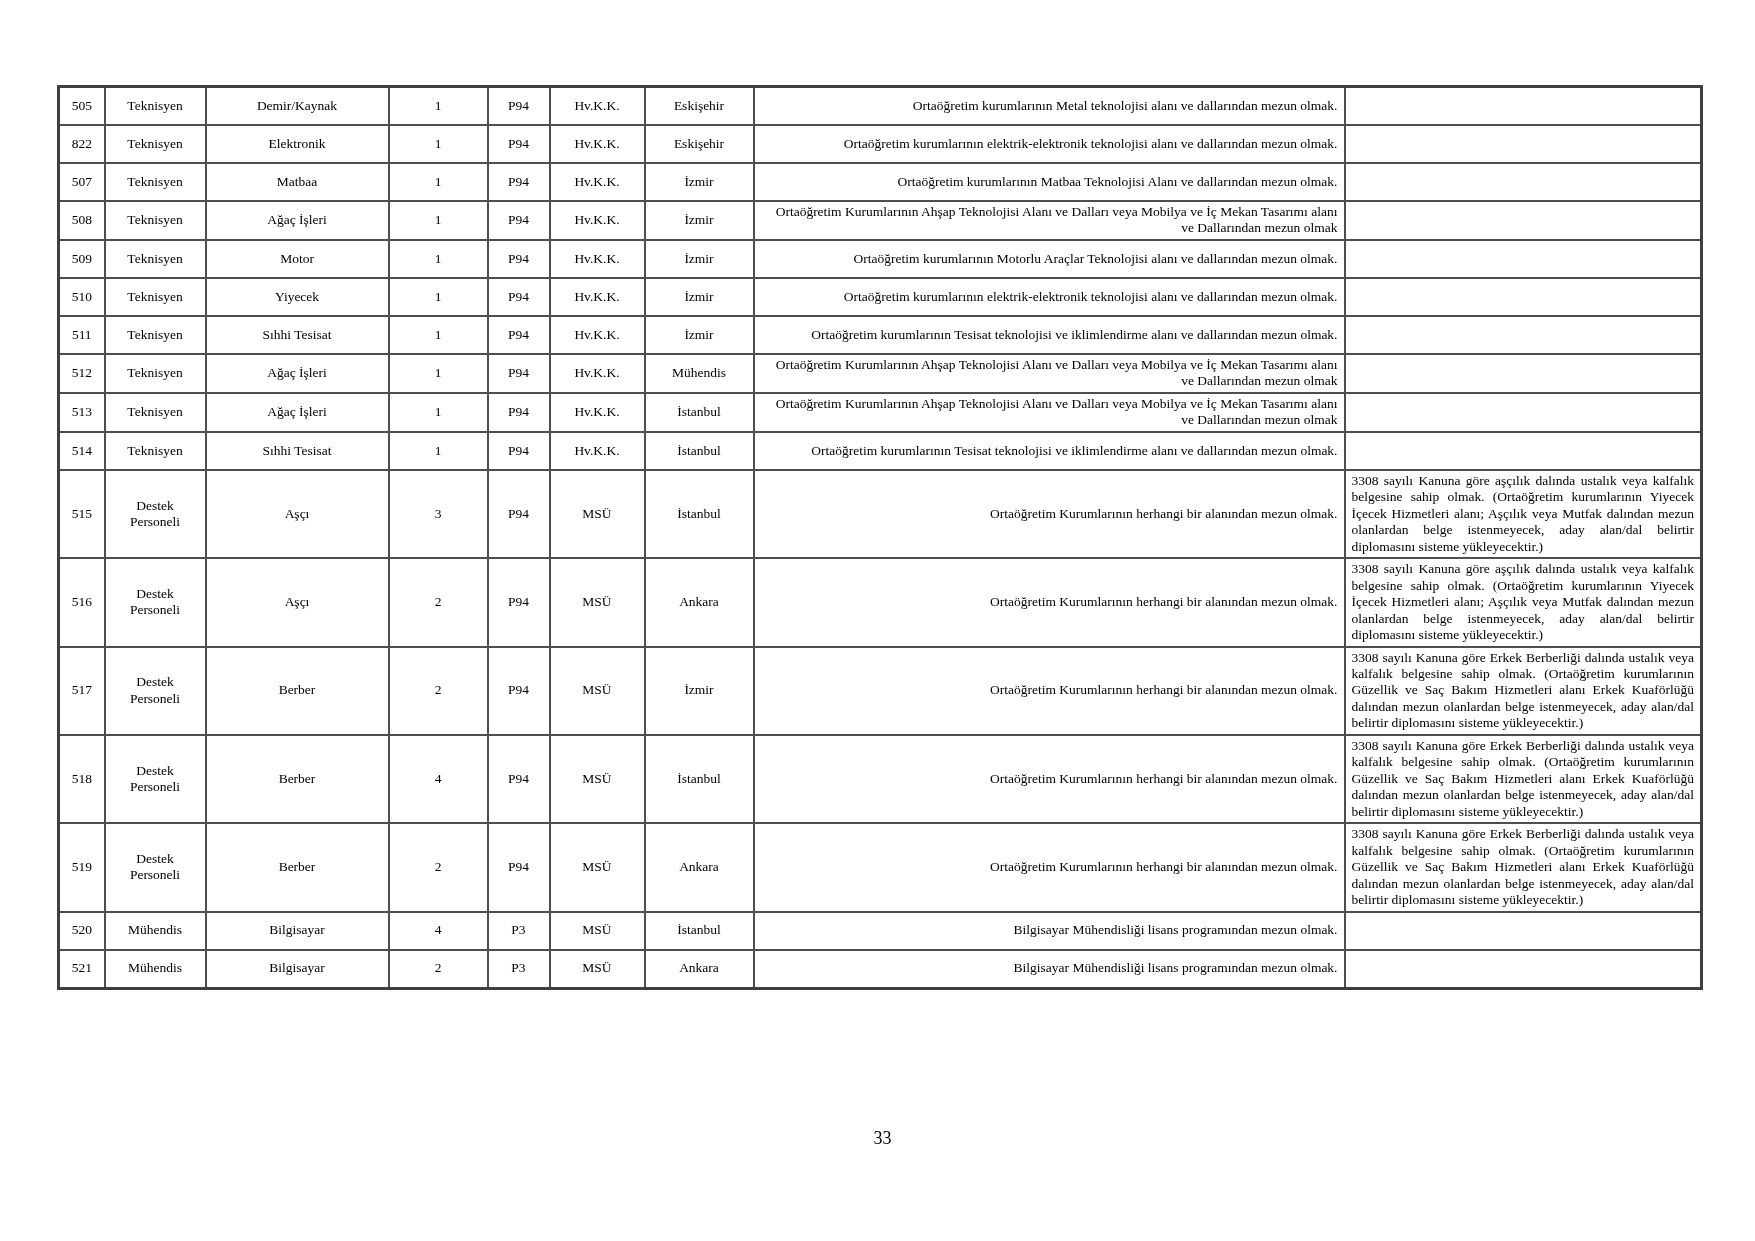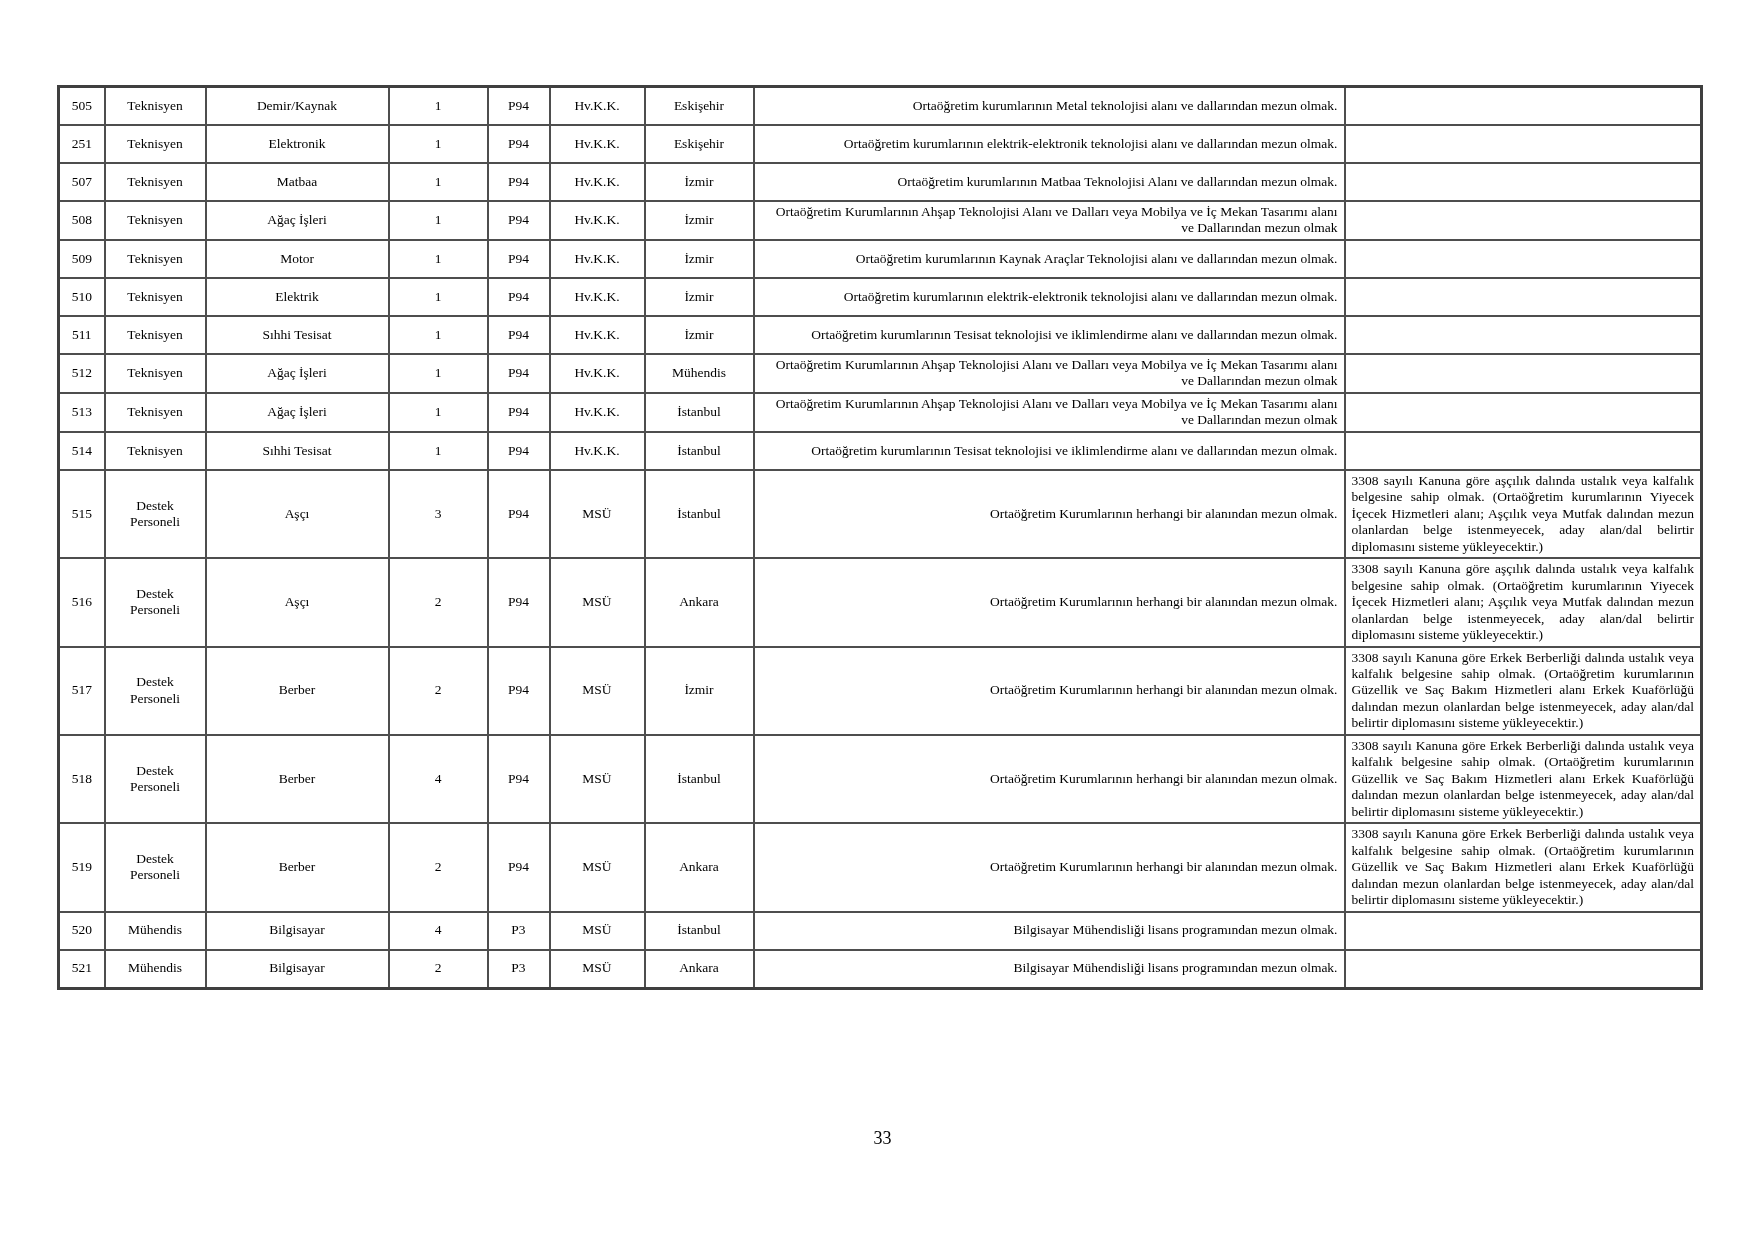--- a/index.html
+++ b/index.html
@@ -85,21 +85,21 @@
     <td class="c-center">Teknisyen</td>
     <td class="c-center">Demir/Kaynak</td>
     <td class="c-center">1</td>
     <td class="c-center">P94</td>
     <td class="c-center">Hv.K.K.</td>
     <td class="c-center">Eskişehir</td>
     <td class="c-nitelik">Ortaöğretim kurumlarının Metal teknolojisi alanı ve dallarından mezun olmak.</td>
     <td class="c-aciklama"></td>
   </tr>
         <tr>
-    <td class="c-center">251</td>
+    <td class="c-center">822</td>
     <td class="c-center">Teknisyen</td>
     <td class="c-center">Elektronik</td>
     <td class="c-center">1</td>
     <td class="c-center">P94</td>
     <td class="c-center">Hv.K.K.</td>
     <td class="c-center">Eskişehir</td>
     <td class="c-nitelik">Ortaöğretim kurumlarının elektrik-elektronik teknolojisi alanı ve dallarından mezun olmak.</td>
     <td class="c-aciklama"></td>
   </tr>
         <tr>
@@ -125,27 +125,27 @@
     <td class="c-aciklama"></td>
   </tr>
         <tr>
     <td class="c-center">509</td>
     <td class="c-center">Teknisyen</td>
     <td class="c-center">Motor</td>
     <td class="c-center">1</td>
     <td class="c-center">P94</td>
     <td class="c-center">Hv.K.K.</td>
     <td class="c-center">İzmir</td>
-    <td class="c-nitelik">Ortaöğretim kurumlarının Kaynak Araçlar Teknolojisi alanı ve dallarından mezun olmak.</td>
+    <td class="c-nitelik">Ortaöğretim kurumlarının Motorlu Araçlar Teknolojisi alanı ve dallarından mezun olmak.</td>
     <td class="c-aciklama"></td>
   </tr>
         <tr>
     <td class="c-center">510</td>
     <td class="c-center">Teknisyen</td>
-    <td class="c-center">Elektrik</td>
+    <td class="c-center">Yiyecek</td>
     <td class="c-center">1</td>
     <td class="c-center">P94</td>
     <td class="c-center">Hv.K.K.</td>
     <td class="c-center">İzmir</td>
     <td class="c-nitelik">Ortaöğretim kurumlarının elektrik-elektronik teknolojisi alanı ve dallarından mezun olmak.</td>
     <td class="c-aciklama"></td>
   </tr>
         <tr>
     <td class="c-center">511</td>
     <td class="c-center">Teknisyen</td>

